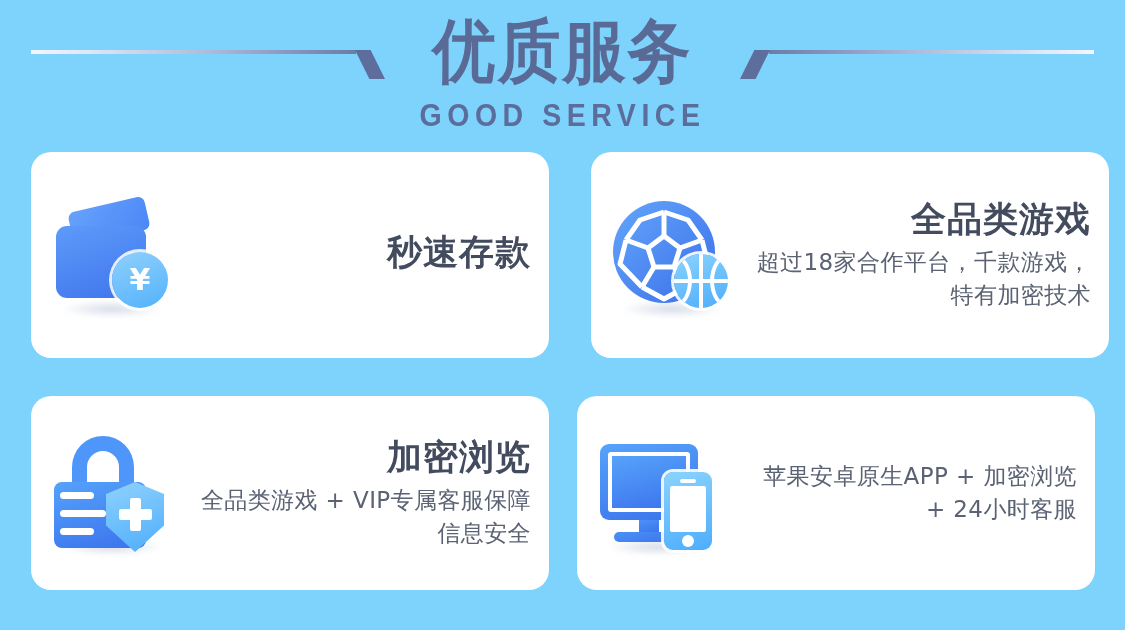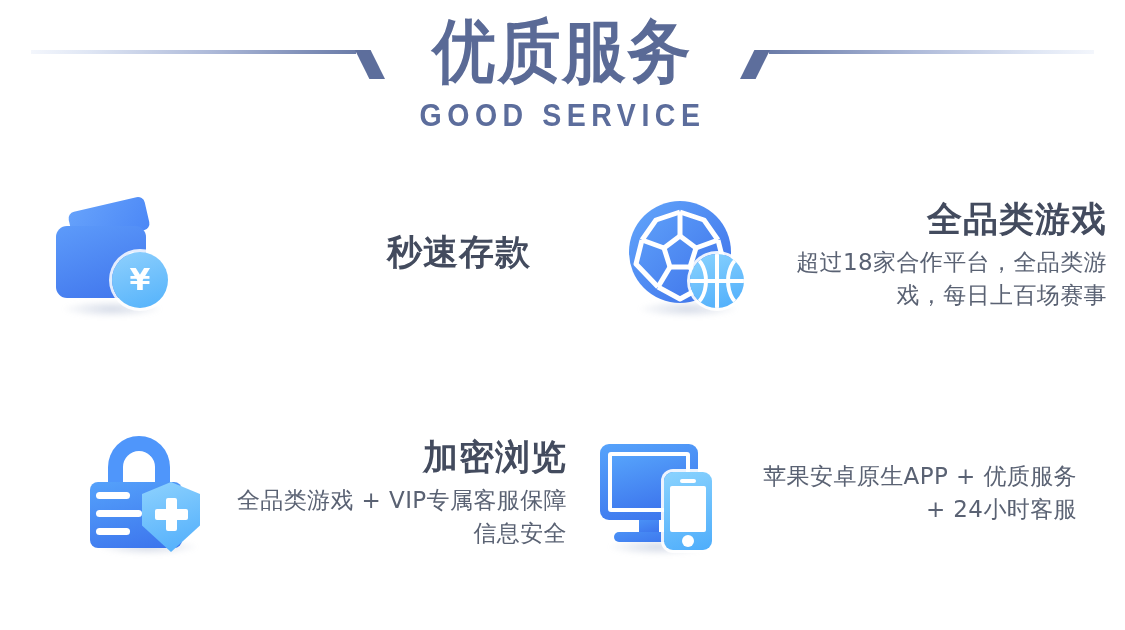--- a/index.html
+++ b/index.html
@@ -2,21 +2,21 @@
 <html><head>
 <meta charset="utf-8">
 <style>
   * { box-sizing: border-box; margin: 0; padding: 0; }
   html, body {
     width: 1125px; height: 630px;
     background: #000000;
     font-family: "Liberation Sans", "DejaVu Sans", sans-serif;
     overflow: hidden;
   }
-  .stage { position: relative; width: 1125px; height: 630px; background:#ffffff; }
+  .stage { position: relative; width: 1125px; height: 630px; background:#7dd3fc; }
 
   
   .header { position: absolute; left: 0; top: 0; width: 1125px; height: 148px; }
 
   .rule { position: absolute; top: 50px; height: 4px; }
   .rule-left  { left: 31px;  width: 325px;
     background: linear-gradient(90deg,#f3f6fc 0%,#dfe6f4 18%,#aebad9 55%,#7f8fb8 85%,#6b7ca8 100%); }
   .rule-right { right: 31px; width: 325px;
     background: linear-gradient(270deg,#f3f6fc 0%,#dfe6f4 18%,#aebad9 55%,#7f8fb8 85%,#6b7ca8 100%); }
 
@@ -49,22 +49,22 @@
   
   .grid { position: absolute; left: 31px; top: 152px; width: 1064px; height: 438px; }
   .card {
     position: absolute;
     background: #ffffff;
     border-radius: 20px;
     display: flex;
     align-items: center;
   }
   .card-0 { left: 0;    top: 0;   width: 518px; height: 206px; }
-  .card-1 { left: 576px; top: 0;   width: 518px; height: 206px; }
-  .card-2 { left: 0;    top: 244px; width: 518px; height: 194px; margin-left: 36px; }
+  .card-1 { left: 560px; top: 0;   width: 518px; height: 206px; }
+  .card-2 { left: 0;    top: 244px; width: 518px; height: 194px; }
   .card-3 { left: 546px; top: 244px; width: 518px; height: 194px; }
 
   .icon-wrap {
     width: 160px; flex: 0 0 160px;
     height: 100%;
     display: flex; align-items: center; justify-content: center;
     position: relative;
   }
   .icon-box { position: relative; width: 118px; height: 118px; }
 
@@ -263,21 +263,21 @@
           <div class="basket">
             <i class="v"></i>
               <i class="h"></i>
               <i class="c1"></i>
               <i class="c2"></i>
           </div>
         </div>
       </div>
       <div class="card-text">
         <div class="card-title">全品类游戏</div>
-        <div class="card-desc">超过18家合作平台，全品类游戏，每日上百场赛事</div>
+        <div class="card-desc">超过18家合作平台，千款游戏，特有加密技术</div>
       </div>
     </div>
 
     <div class="card card-2">
       <div class="icon-wrap">
         <div class="icon-box">
           <div class="shadow"></div>
           <div class="lock-shackle"></div>
           <div class="lock-body">
             <i class="s1"></i>
@@ -306,18 +306,18 @@
           <div class="stand"></div>
           <div class="base"></div>
           <div class="phone">
             <span class="speaker"></span>
             <span class="pscreen"></span>
             <span class="home"></span>
           </div>
         </div>
       </div>
       <div class="card-text">
-        <div class="card-desc">苹果安卓原生APP + 优质服务 + 24小时客服</div>
+        <div class="card-desc">苹果安卓原生APP + 加密浏览 + 24小时客服</div>
       </div>
     </div>
 
   </div>
 </div>
 
 </body></html>

